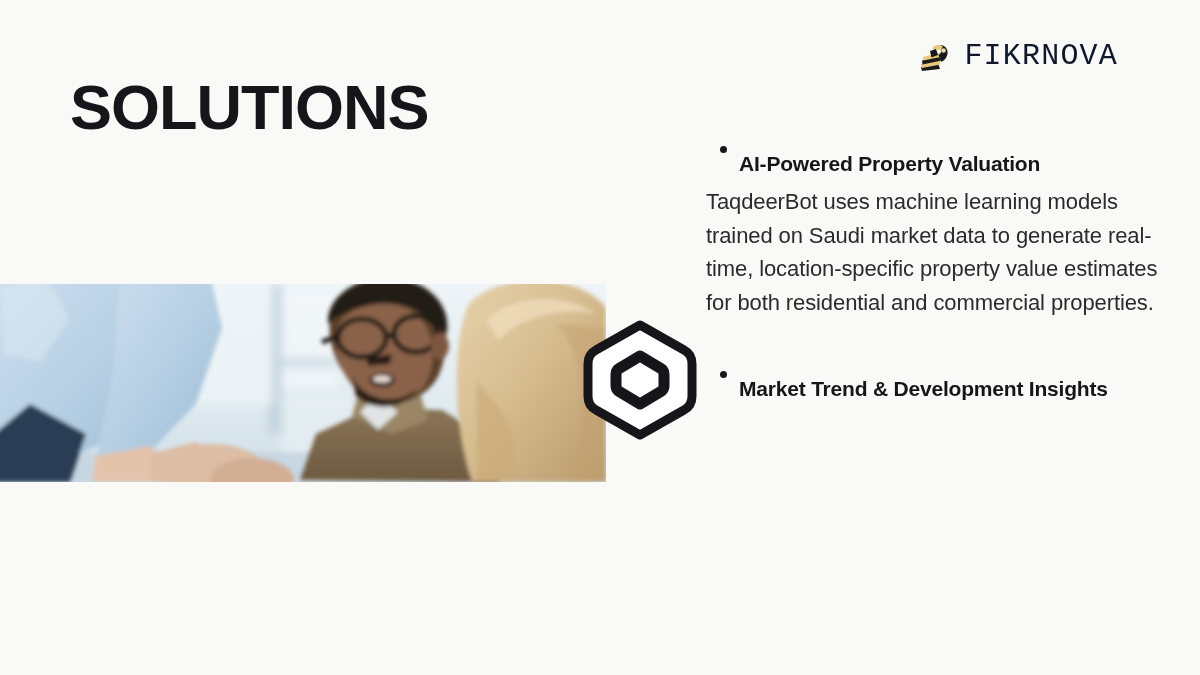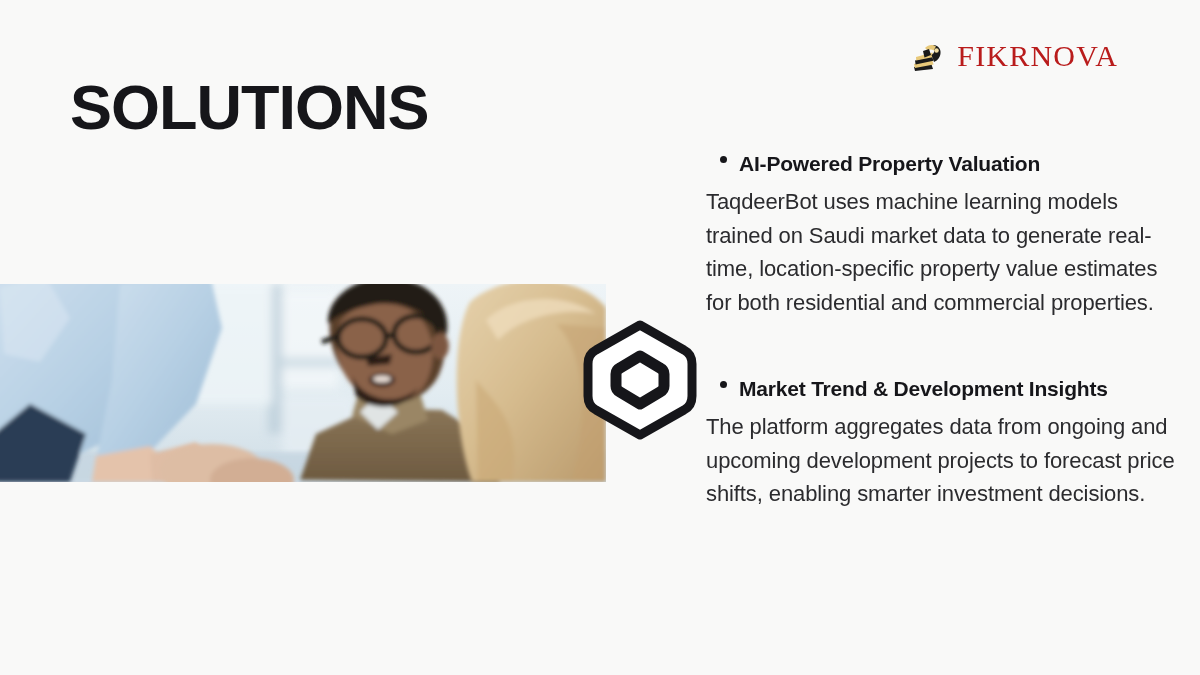--- a/index.html
+++ b/index.html
@@ -23,24 +23,24 @@
     display: flex;
     align-items: center;
     gap: 10px;
   }
   .logo-mark {
     width: 36px;
     height: 36px;
     display: block;
   }
   .logo-word {
-    font-family: Liberation Serif, serif;
+    font-family: Liberation Mono, monospace;
     font-size: 30px;
     letter-spacing: 1.2px;
-    color: #b91c1c;
+    color: #0f172a;
     line-height: 1;
     white-space: nowrap;
   }
 
   
   .page-title {
     position: absolute;
     left: 66px;
     top: 70px;
     font-size: 63px;
@@ -79,21 +79,21 @@
     position: absolute;
     left: 706px;
     top: 150px;
     width: 478px;
   }
   .feature { margin: 0; }
   .feature + .feature { margin-top: 56px; }
 
   .feature-heading {
     display: flex;
-    align-items: center;
+    align-items: flex-start;
     gap: 12px;
     margin: 0 0 8px 0;
     padding-left: 14px;
   }
   .bullet-dot {
     flex: 0 0 auto;
     width: 7px;
     height: 7px;
     border-radius: 50%;
     background: #16161a;
@@ -246,16 +246,15 @@
       <span class="feature-title">AI-Powered Property Valuation</span>
     </div>
     <p class="feature-body">TaqdeerBot uses machine learning models trained on Saudi market data to generate real-time, location-specific property value estimates for both residential and commercial properties.</p>
   </div>
 
   <div class="feature">
     <div class="feature-heading">
       <span class="bullet-dot"></span>
       <span class="feature-title">Market Trend &amp; Development Insights</span>
     </div>
-    <p class="feature-body">The platform aggregates data from ongoing and upcoming development projects to forecast price shifts, enabling smarter investment decisions.</p>
   </div>
 
 </div>
 
 </body></html>

